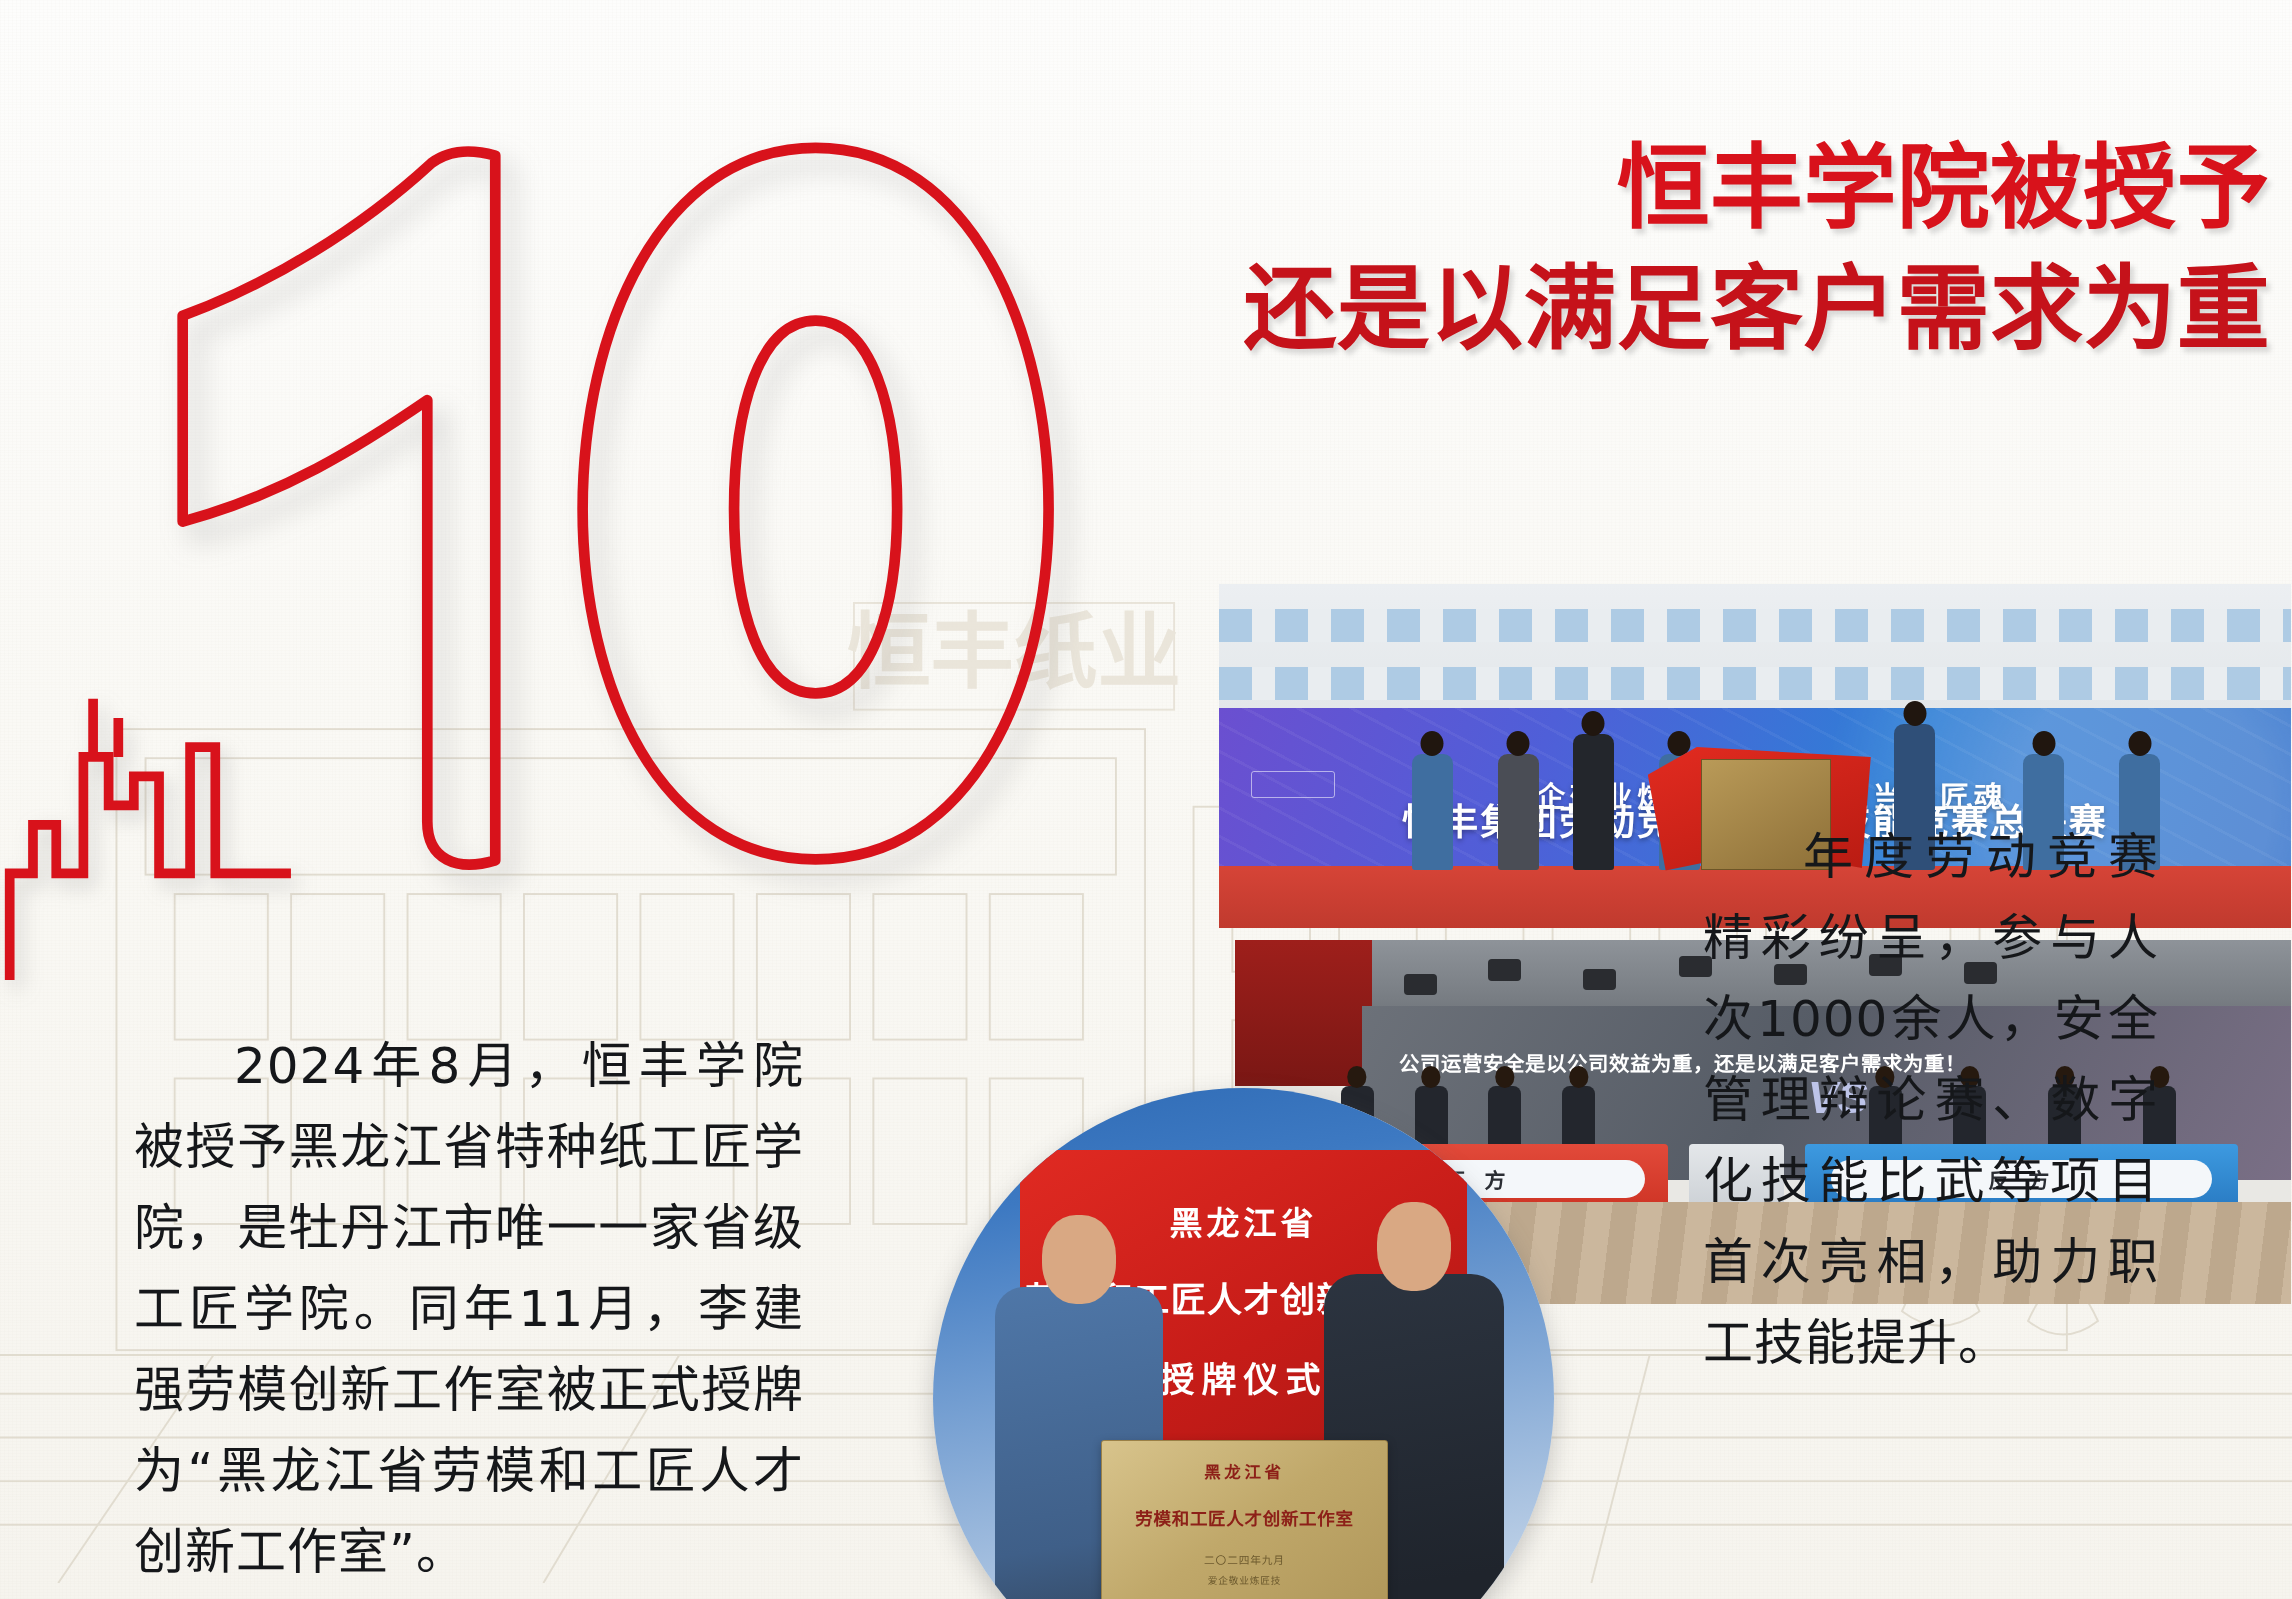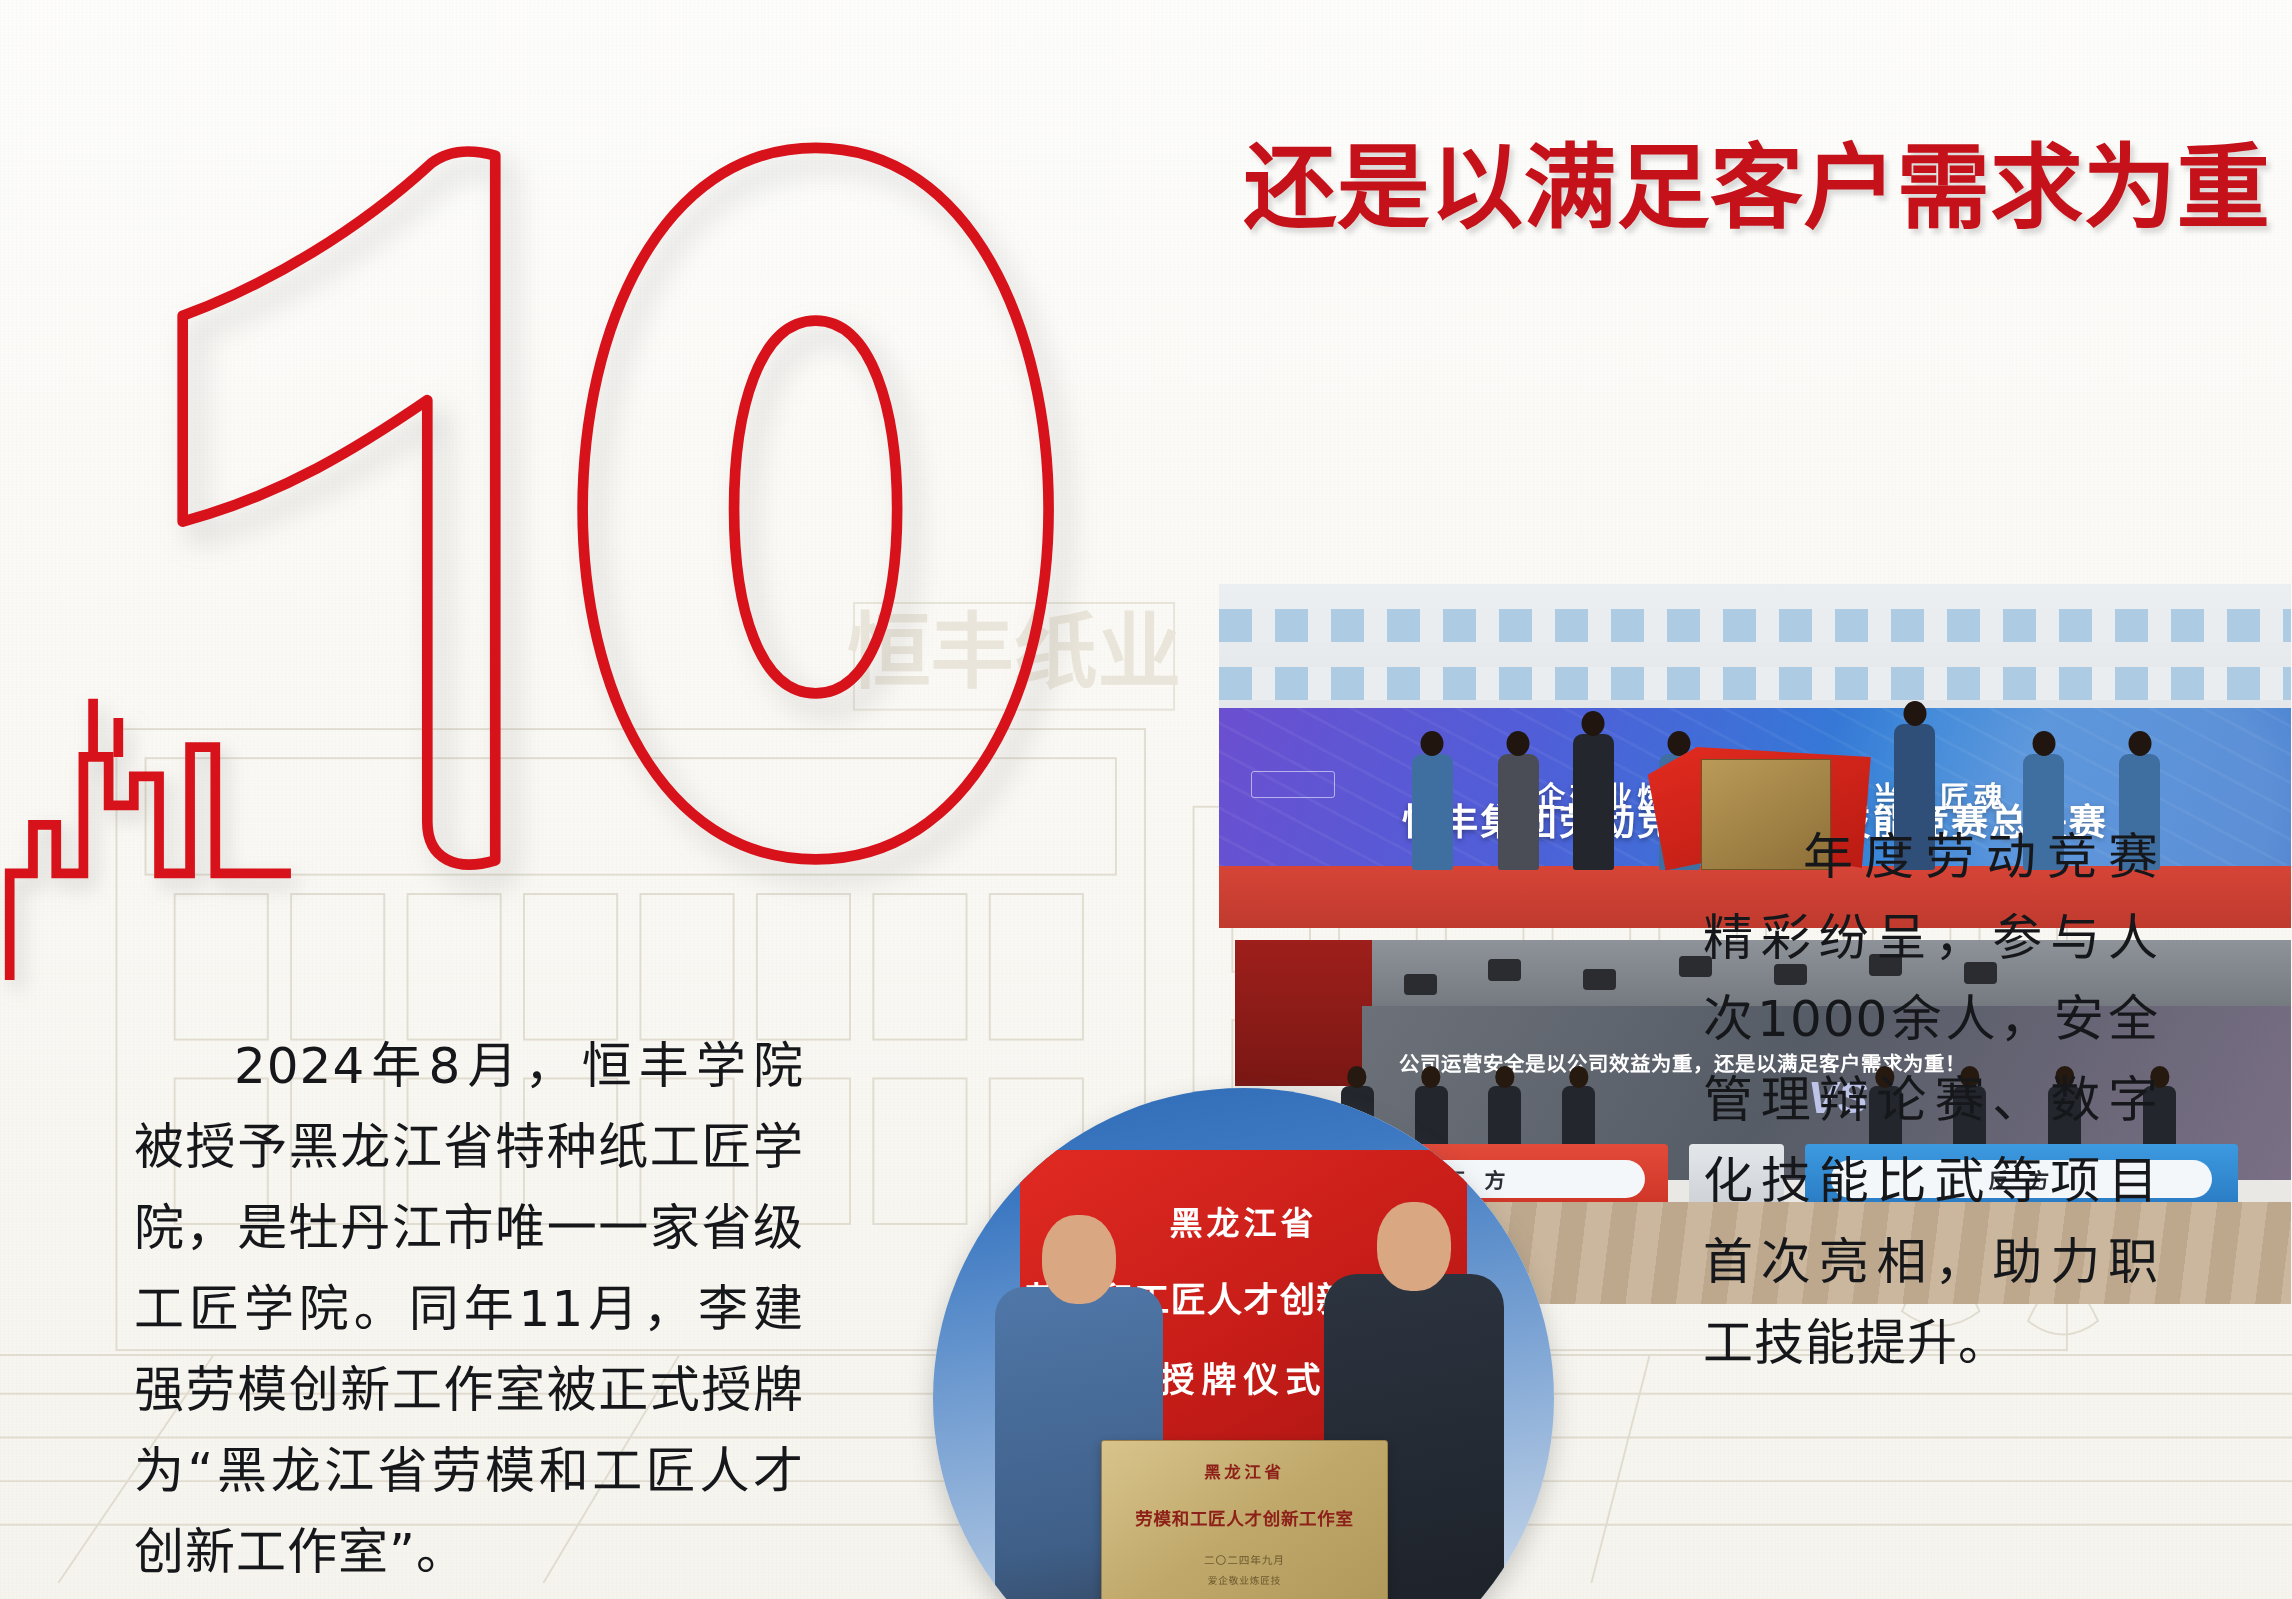--- a/index.html
+++ b/index.html
@@ -260,20 +260,21 @@
         <path d="M10 410 L10 300 L34 300 L34 250 L58 250 L58 300 L86 300
                  L86 180 L112 180 L112 230 L138 230 L138 200 L164 200
                  L164 300 L196 300 L196 170 L222 170 L222 300
                  L300 300"></path>
         <path d="M96 180 L96 120 M122 180 L122 140"></path>
       </g>
     </svg>
   </div>
 
   <h1 class="headline">
+    <span class="l1">恒丰学院被授予</span>
     <span class="l2">还是以满足客户需求为重</span>
   </h1>
 
   <figure class="photo" id="photo-ceremony">
     <div class="inner">
       <div class="cer-bldg">
         <div class="cer-winrow" style="top:25px;"></div>
         <div class="cer-winrow" style="top:83px;"></div>
       </div>
       <div class="cer-banner">

